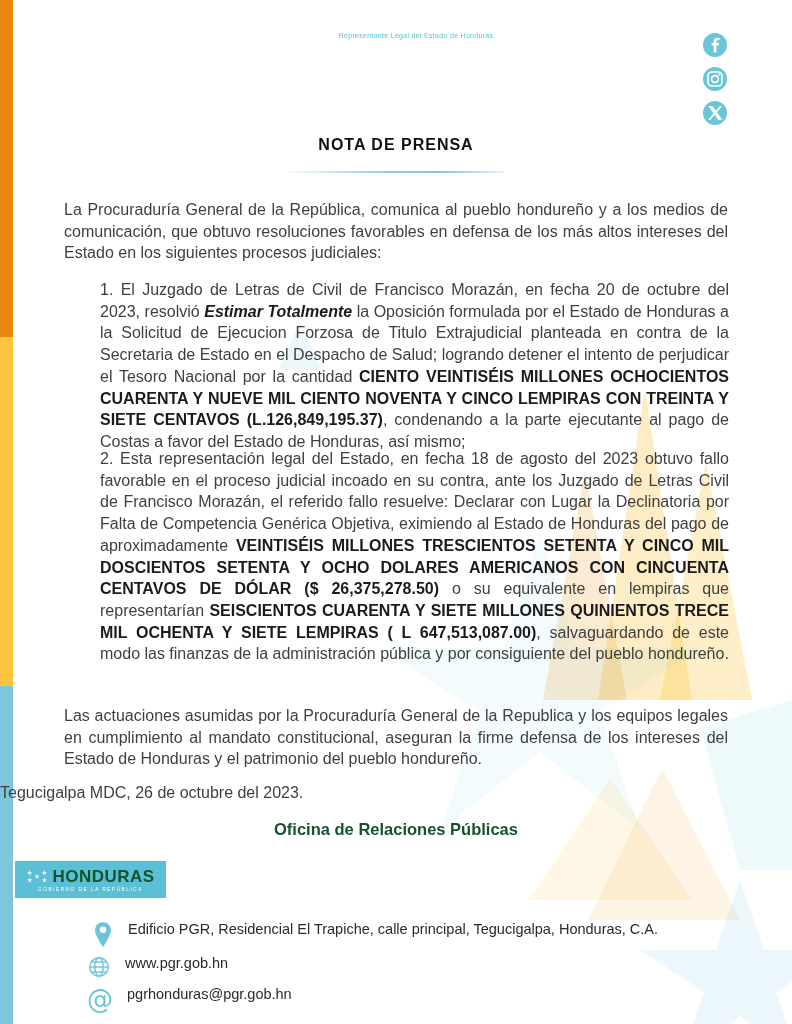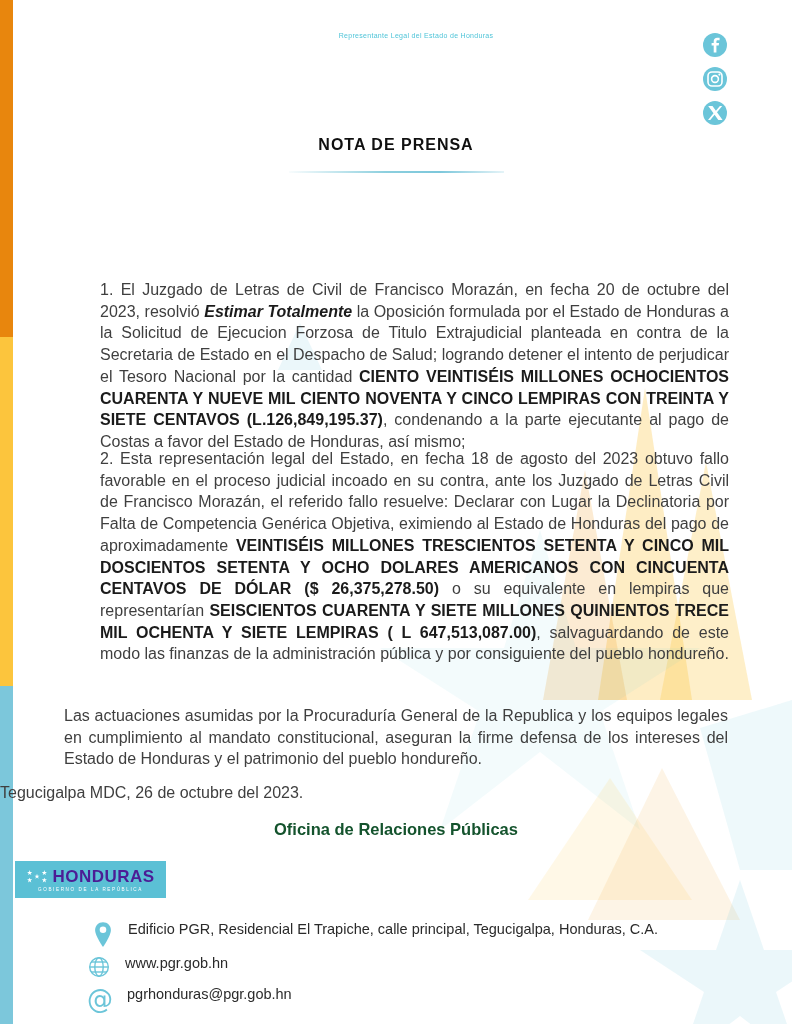--- a/index.html
+++ b/index.html
@@ -39,21 +39,21 @@
   .closing{left:64px;top:705px;width:664px;}
   .dateline{position:absolute;left:0;top:784px;width:100%;text-align:left;z-index:2;
             font-size:16px;color:#3F3F3F;}
   .signoff{position:absolute;left:0;top:820px;width:100%;text-align:center;z-index:2;
            font-size:16.5px;font-weight:700;color:#14532d;}
   
   .hn-box{position:absolute;left:15px;top:861px;width:151px;height:37px;background:#5BC0D5;
           z-index:2;display:flex;flex-direction:column;align-items:center;justify-content:center;}
   .hn-row{display:flex;align-items:center;gap:4px;}
   .hn-stars{width:22px;height:13px;}
-  .hn-name{color:#4c1d95;font-weight:800;font-size:17px;letter-spacing:.5px;line-height:17px;}
+  .hn-name{color:#14532d;font-weight:800;font-size:17px;letter-spacing:.5px;line-height:17px;}
   .hn-sub{color:#fff;font-size:4.6px;letter-spacing:1.6px;margin-top:2px;}
   
   .contact{position:absolute;z-index:2;display:flex;align-items:flex-start;gap:14px;}
   .c1{left:92px;top:921px;}
   .c2{left:87px;top:955px;}
   .c3{left:87px;top:986px;}
   .contact .txt{font-size:14.5px;color:#2A2A2A;}
   .at-glyph{font-size:26px;color:#6BC5D9;font-family:"DejaVu Sans",sans-serif;line-height:26px;}
 </style>
 </head>
@@ -103,20 +103,21 @@
     <div class="soc">
       <svg width="24" height="24" viewBox="0 0 24 24">
           <path fill="#fff" d="M5.2 5h4.3l3.4 4.8L16.9 5h2.3l-5.2 6.3L19.6 19h-4.3l-3.7-5.2L7.3 19H5l5.5-6.7L5.2 5z"></path>
         </svg>
     </div>
   </div>
 
   <div class="title">NOTA DE PRENSA</div>
   <div class="title-line"></div>
 
+  <div class="para intro"><span>La Procuraduría General de la República, comunica al pueblo hondureño y a los medios de comunicación, que obtuvo resoluciones favorables en defensa de los más altos intereses del Estado en los siguientes procesos judiciales:</span></div>
   <div class="para item1"><span>1. El Juzgado de Letras de Civil de Francisco Morazán,  en fecha 20 de octubre del 2023, resolvió </span><span class="b i">Estimar Totalmente</span><span> la Oposición formulada por el Estado de Honduras a la Solicitud de Ejecucion Forzosa de Titulo Extrajudicial planteada en contra de la Secretaria de Estado en el Despacho de Salud; logrando detener el intento de perjudicar el Tesoro Nacional por la cantidad </span><span class="b">CIENTO VEINTISÉIS MILLONES OCHOCIENTOS CUARENTA Y NUEVE MIL CIENTO NOVENTA Y CINCO LEMPIRAS CON TREINTA Y SIETE CENTAVOS (L.126,849,195.37)</span><span>, condenando a la parte ejecutante al pago de Costas a favor del Estado de Honduras, así mismo;</span></div>
   <div class="para item2"><span>2.  Esta representación legal del Estado, en fecha 18 de agosto del 2023 obtuvo fallo favorable en el proceso judicial incoado en su contra, ante los Juzgado de Letras Civil de Francisco Morazán, el referido fallo resuelve: Declarar con Lugar la Declinatoria por Falta de Competencia Genérica Objetiva, eximiendo al Estado de Honduras del  pago de aproximadamente </span><span class="b">VEINTISÉIS MILLONES TRESCIENTOS SETENTA Y CINCO MIL DOSCIENTOS SETENTA Y OCHO DOLARES AMERICANOS CON CINCUENTA CENTAVOS DE DÓLAR ($ 26,375,278.50)</span><span> o su equivalente en lempiras que representarían </span><span class="b">SEISCIENTOS CUARENTA Y SIETE MILLONES QUINIENTOS TRECE MIL OCHENTA Y SIETE LEMPIRAS ( L 647,513,087.00)</span><span>, salvaguardando de este modo las finanzas de la administración pública y por consiguiente del pueblo hondureño.</span></div>
   <div class="para closing"><span>Las actuaciones asumidas por la Procuraduría General de la Republica y los equipos legales en cumplimiento al mandato constitucional, aseguran la firme defensa de los intereses del Estado de Honduras y el patrimonio del pueblo hondureño.</span></div>
   <div class="dateline">Tegucigalpa MDC, 26 de octubre del 2023.</div>
   <div class="signoff">Oficina de Relaciones Públicas</div>
 
   <div class="hn-box">
     <div class="hn-row">
       <svg class="hn-stars" viewBox="0 0 24 14">
         <use href="#star" x="1" y="0" width="6" height="6" fill="#fff"></use>

